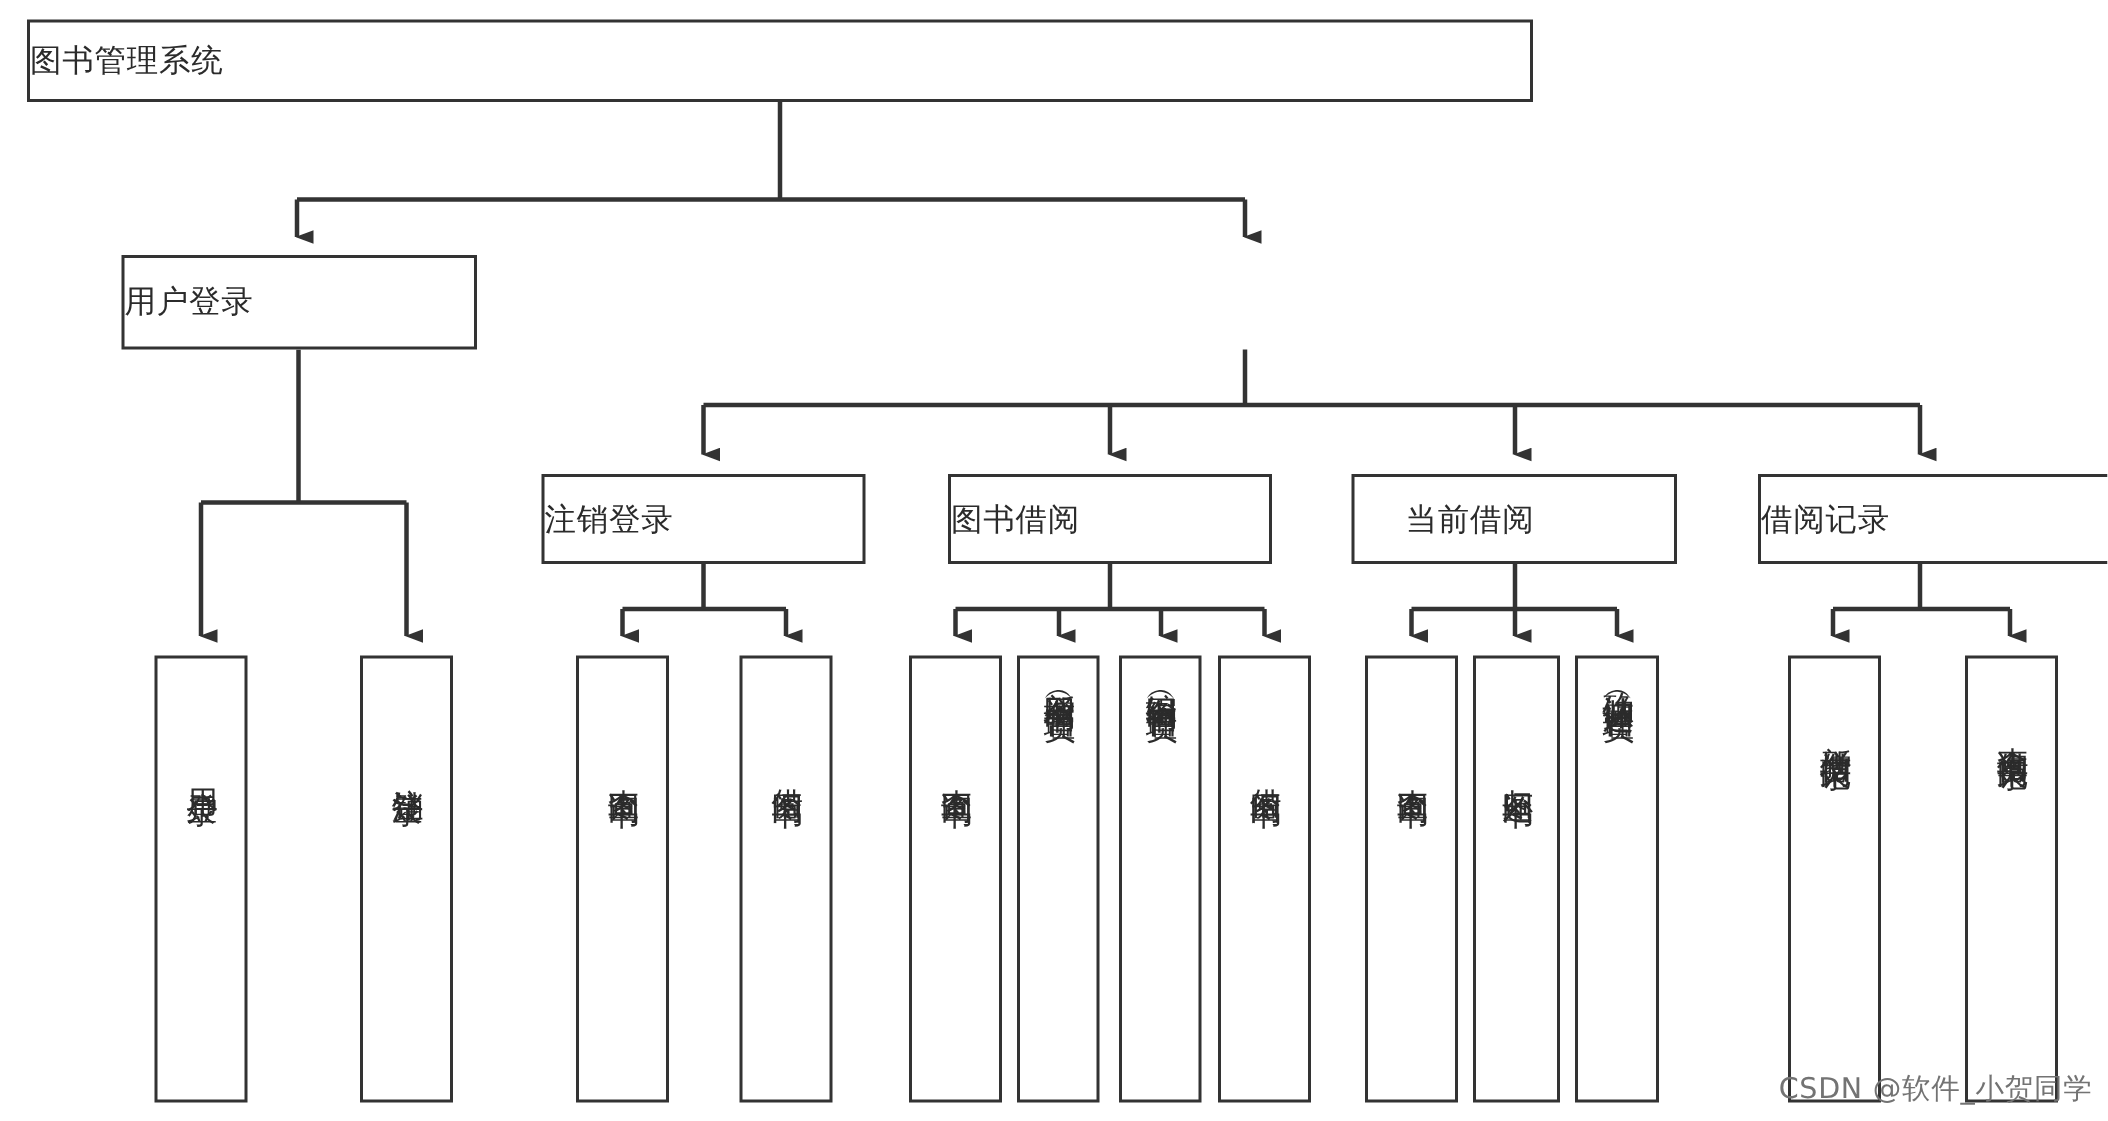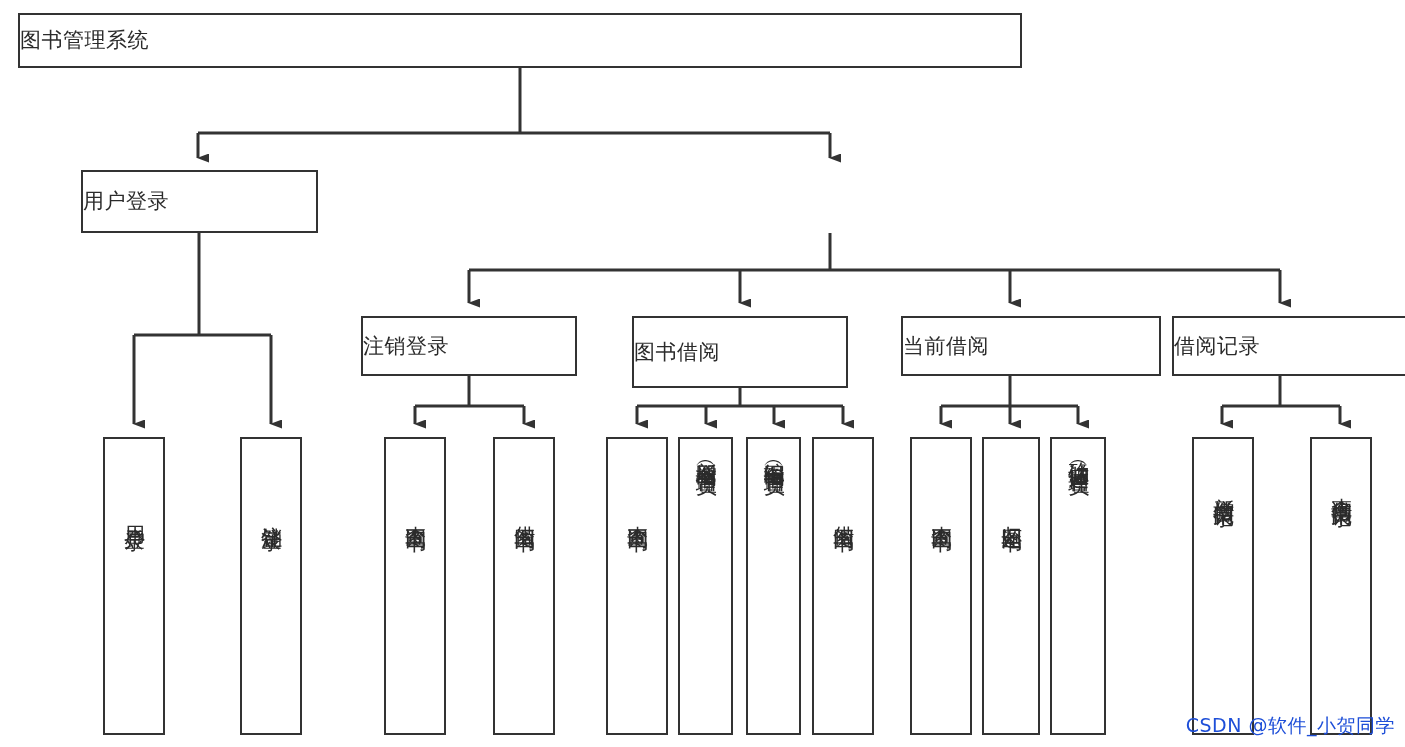--- a/index.html
+++ b/index.html
@@ -54,21 +54,21 @@
     line-height: 1.32;
     letter-spacing: 2px;
     height: auto;
     max-height: 100%;
   }
   .watermark {
     position: absolute;
     right: 10px;
     bottom: 8px;
     font-size: 19px;
-    color: #1d4ed8;
+    color: #737373;
     letter-spacing: 0.5px;
     white-space: nowrap;
     user-select: none;
   }
 </style>
 </head>
 <body>
 
 <div id="canvas">
 
@@ -126,24 +126,24 @@
     <span class="node-label">图书管理系统</span>
   </div>
 
   <div class="node" style="left:81px; top:170px; width:237px; height:63px;">
     <span class="node-label">用户登录</span>
   </div>
 
   <div class="node" style="left:361px; top:316px; width:216px; height:60px;">
     <span class="node-label">注销登录</span>
   </div>
-  <div class="node" style="left:632px; top:316px; width:216px; height:72px;">
+  <div class="node" style="left:632px; top:316px; width:216px; height:60px;">
     <span class="node-label">图书借阅</span>
   </div>
-  <div class="node" style="left:901px; top:316px; width:260px; height:60px;">
+  <div class="node" style="left:901px; top:316px; width:217px; height:60px;padding-left:34px;">
     <span class="node-label">当前借阅</span>
   </div>
   <div class="node" style="left:1172px; top:316px; width:244px; height:60px;">
     <span class="node-label">借阅记录</span>
   </div>
 
   <div class="node leaf" style="left:103px; top:437px; width:62px; height:298px; padding-top:70px;">
     <span class="node-label">用户登录</span>
   </div>
   <div class="node leaf" style="left:240px; top:437px; width:62px; height:298px; padding-top:70px;">

